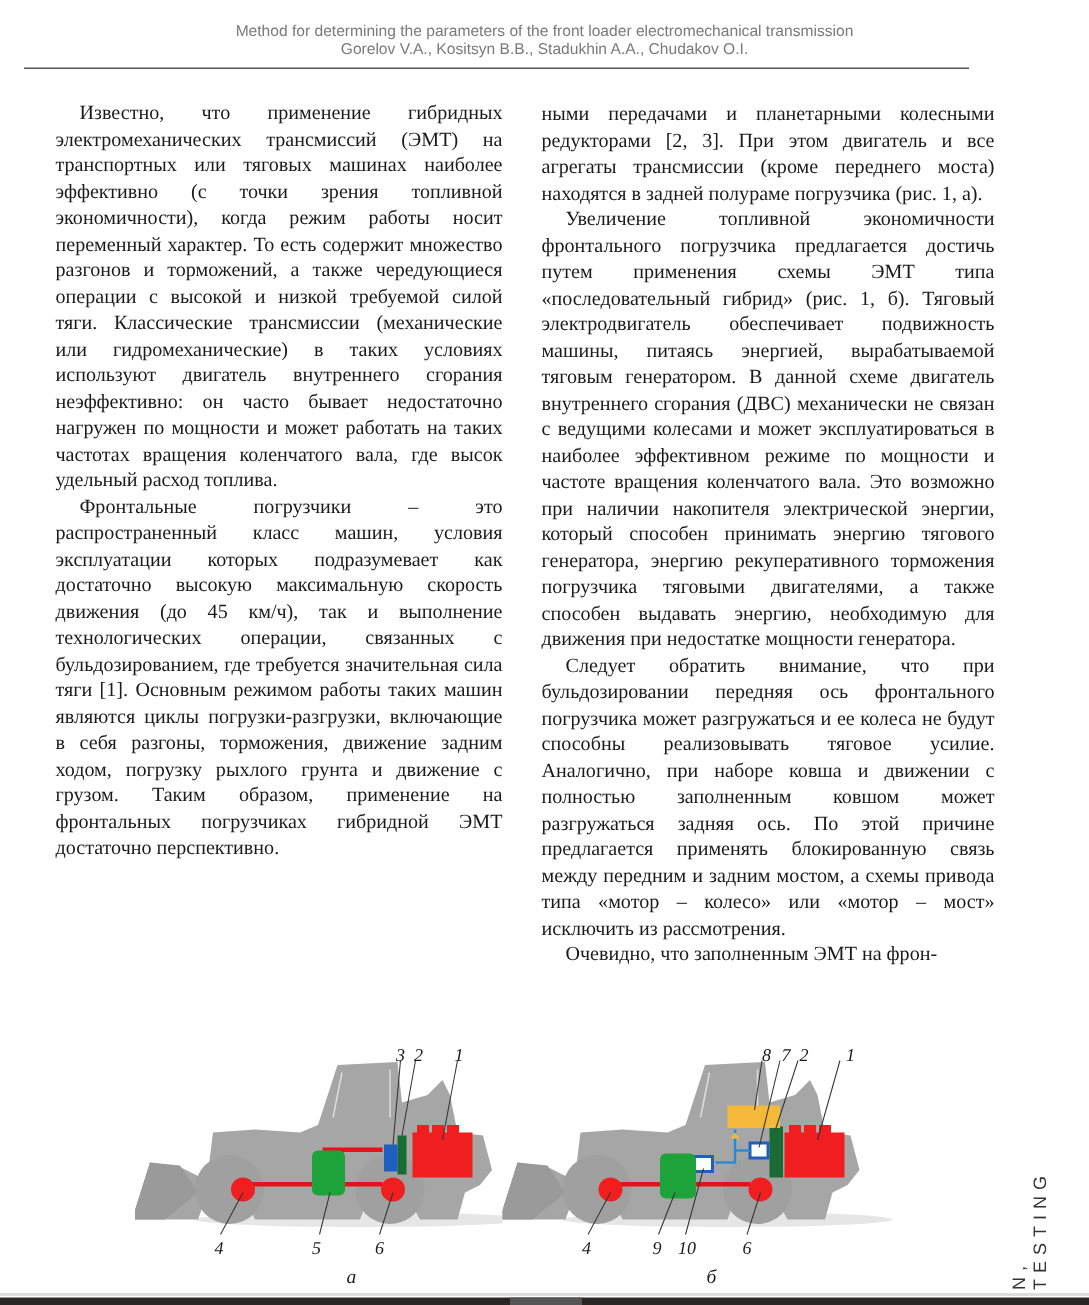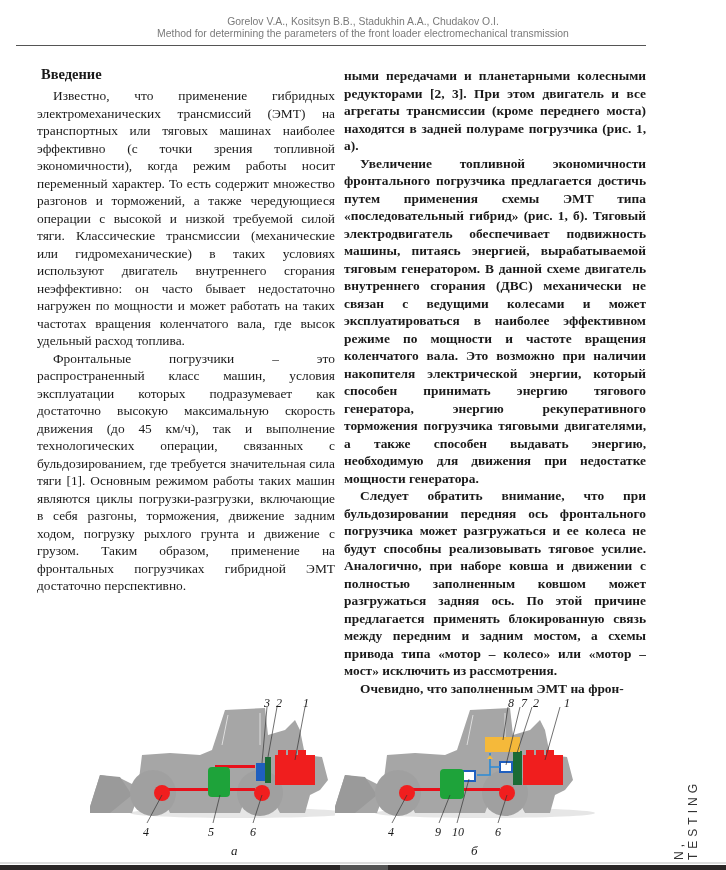--- a/index.html
+++ b/index.html
@@ -3,46 +3,45 @@
 <meta charset="utf-8">
 <style>
   html, body { margin:0; padding:0; }
   body { width:726px; height:870px; background:#ffffff; position:relative; overflow:hidden;
          font-family:"Liberation Serif", serif; color:#1a1a1a; }
   .header { position:absolute; left:0; top:16px; width:726px; text-align:center;
             font-family:"Liberation Sans", sans-serif; font-size:10.4px; color:#7a7a7a; line-height:12px; }
   .header-rule { position:absolute; left:16px; top:45px; width:630px; height:1px; background:#555; }
   .col { position:absolute; top:66px; width:298px; font-size:13.4px; line-height:17.5px; text-align:justify; }
   .col-left { left:37px; }
-  .col-right { left:344px; width:302px; top:67px;font-weight:bold; }
+  .col-right { left:361px; width:302px; top:67px; }
   .col p { margin:0; text-indent:0; }
   .col p.ind { text-indent:16px; }
   .section-title { font-weight:bold; font-size:14.5px; margin:0 0 4px 4px; line-height:17px; }
   .figure { position:absolute; top:695px; left:90px; width:560px; height:165px; }
   .fig-panel { position:absolute; top:0; }
   .fig-caption { position:absolute; font-style:italic; font-size:13px; }
   .label { position:absolute; font-style:italic; font-size:12px; }
   .side-running { position:absolute; left:672px; top:760px; width:30px; height:100px;
                   font-family:"Liberation Sans", sans-serif; font-size:12px; letter-spacing:4px; color:#333;
                   writing-mode:vertical-rl; transform:rotate(180deg); }
   .bottom-band { position:absolute; left:0; top:865px; width:726px; height:5px; background:#2a2626; }
   .bottom-band .seg { position:absolute; left:340px; top:0; width:48px; height:5px; background:#555; }
   .bottom-line { position:absolute; left:0; top:862px; width:726px; height:2px; background:#ddd; }
 </style>
 </head>
 <body>
 
 <div class="header">
+  <div>Method for determining the parameters of the front loader electromechanical transmission</div>
   <div>Gorelov V.A., Kositsyn B.B., Stadukhin A.A., Chudakov O.I.</div>
-  <div>Method for determining the parameters of the front loader electromechanical transmission</div>
 </div>
 <div class="header-rule"></div>
 
 <div class="col col-left">
-  <div class="section-title">Введение</div>
   <p class="ind">Известно, что применение гибридных электромеханических трансмиссий (ЭМТ) на транспортных или тяговых машинах наиболее эффективно (с точки зрения топливной экономичности), когда режим работы носит переменный характер. То есть содержит множество разгонов и торможений, а также чередующиеся операции с высокой и низкой требуемой силой тяги. Классические трансмиссии (механические или гидромеханические) в таких условиях используют двигатель внутреннего сгорания неэффективно: он часто бывает недостаточно нагружен по мощности и может работать на таких частотах вращения коленчатого вала, где высок удельный расход топлива.</p>
   <p class="ind">Фронтальные погрузчики – это распространенный класс машин, условия эксплуатации которых подразумевает как достаточно высокую максимальную скорость движения (до 45 км/ч), так и выполнение технологических операции, связанных с бульдозированием, где требуется значительная сила тяги [1]. Основным режимом работы таких машин являются циклы погрузки-разгрузки, включающие в себя разгоны, торможения, движение задним ходом, погрузку рыхлого грунта и движение с грузом. Таким образом, применение на фронтальных погрузчиках гибридной ЭМТ достаточно перспективно.</p>
 </div>
 
 <div class="col col-right">
   <p>ными передачами и планетарными колесными редукторами [2, 3]. При этом двигатель и все агрегаты трансмиссии (кроме переднего моста) находятся в задней полураме погрузчика (рис. 1, а).</p>
   <p class="ind">Увеличение топливной экономичности фронтального погрузчика предлагается достичь путем применения схемы ЭМТ типа «последовательный гибрид» (рис. 1, б). Тяговый электродвигатель обеспечивает подвижность машины, питаясь энергией, вырабатываемой тяговым генератором. В данной схеме двигатель внутреннего сгорания (ДВС) механически не связан с ведущими колесами и может эксплуатироваться в наиболее эффективном режиме по мощности и частоте вращения коленчатого вала. Это возможно при наличии накопителя электрической энергии, который способен принимать энергию тягового генератора, энергию рекуперативного торможения погрузчика тяговыми двигателями, а также способен выдавать энергию, необходимую для движения при недостатке мощности генератора.</p>
   <p class="ind">Следует обратить внимание, что при бульдозировании передняя ось фронтального погрузчика может разгружаться и ее колеса не будут способны реализовывать тяговое усилие. Аналогично, при наборе ковша и движении с полностью заполненным ковшом может разгружаться задняя ось. По этой причине предлагается применять блокированную связь между передним и задним мостом, а схемы привода типа «мотор – колесо» или «мотор – мост» исключить из рассмотрения.</p>
   <p class="ind">Очевидно, что заполненным ЭМТ на фрон-</p>
 </div>

